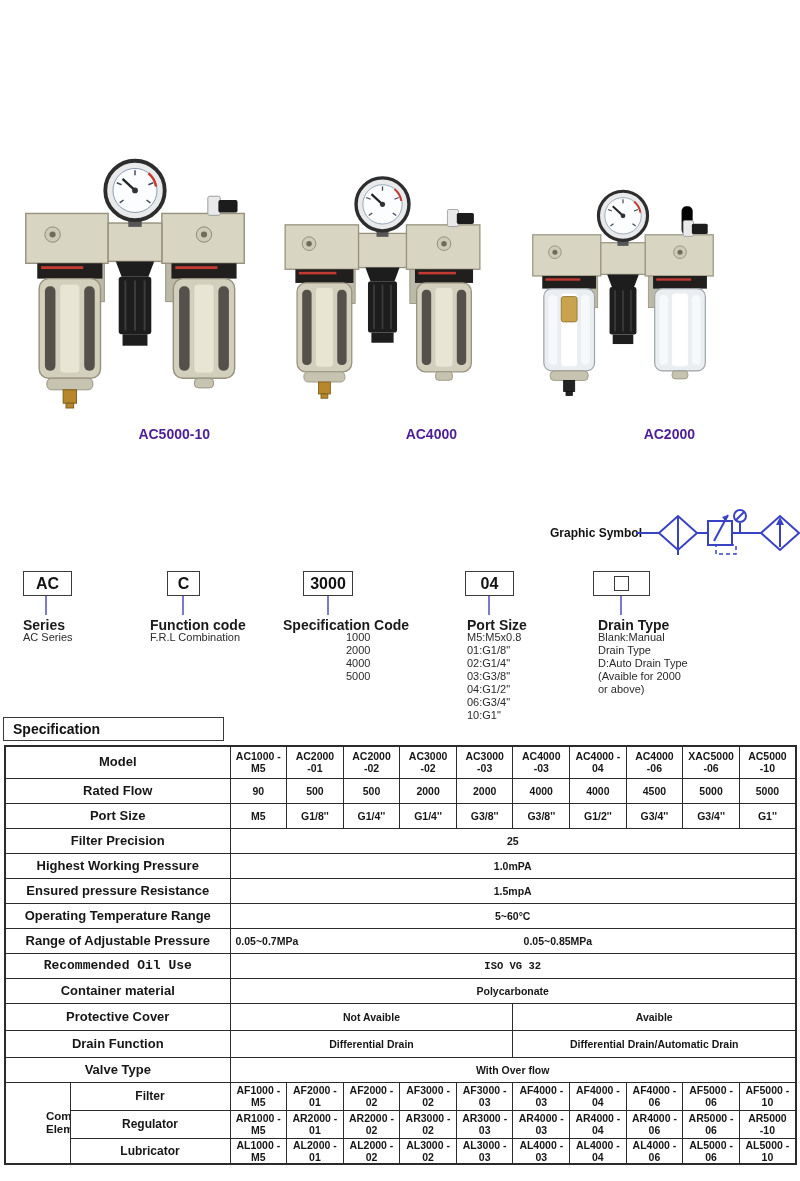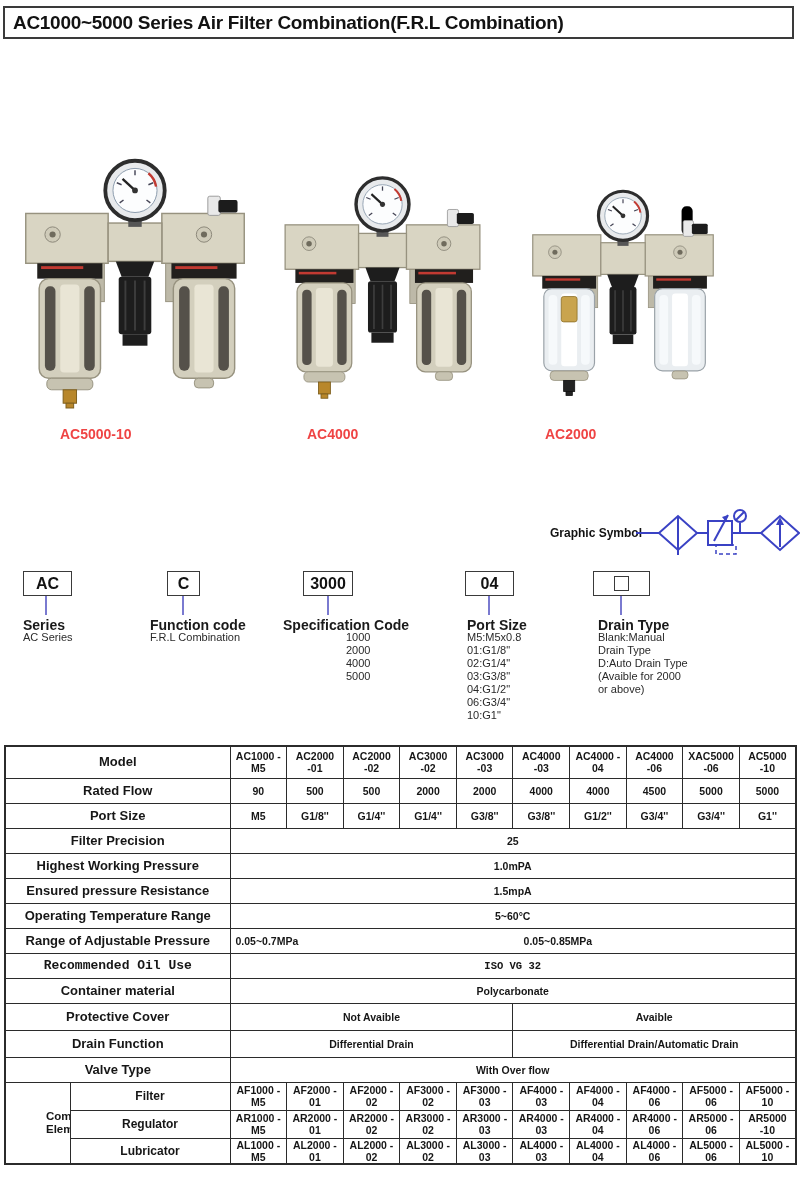--- a/index.html
+++ b/index.html
@@ -6,22 +6,22 @@
   #page{position:relative;width:800px;height:1181px;background:#fff;overflow:hidden;
         font-family:"Liberation Sans",sans-serif;color:#161616;}
 
   
   .title-box{position:absolute;left:3px;top:6px;width:779px;height:29px;
     border:2px solid #3a3a3a;display:flex;align-items:center;padding-left:8px;
     font-size:19px;font-weight:bold;letter-spacing:-0.3px;color:#121212;}
 
   
   .figure{position:absolute;}
-  .caption{position:absolute;top:426px;width:150px;text-align:left;
-    font-size:14px;font-weight:bold;color:#ef4444;}
+  .caption{position:absolute;top:426px;width:150px;text-align:right;
+    font-size:14px;font-weight:bold;color:#4c1d95;}
 
   
   .frl .block{fill:#d9d5c3;stroke:#97927f;stroke-width:1.5;}
   .frl .bracket{fill:#bdb9a8;stroke:#97927f;stroke-width:1;}
   .frl .bowl{fill:#d3cfbd;stroke:#97927f;stroke-width:1.5;}
   .frl .slot{fill:#55514a;}
   .frl .sheen{fill:#e9e5d5;}
   .frl .band{fill:#211f1d;}
   .frl .stripe{fill:#c23a32;}
   .frl .cap{fill:#c7c3b1;stroke:#97927f;stroke-width:1;}
@@ -76,21 +76,20 @@
   #spec-table td.sub{font-size:12px;}
   #spec-table td.rel{position:relative;}
   #spec-table .adj-left{position:absolute;left:5px;top:50%;transform:translateY(-50%);}
   #spec-table .adj-right{position:absolute;left:58%;top:50%;transform:translate(-50%,-50%);}
 </style>
 </head>
 <body>
 
 <div id="page">
 
-  <div class="title-box">AC1000~5000 Series Air Filter Combination(F.R.L Combination)</div>
 
   <div class="figure frl-slot" style="left:20px;top:152px;width:230px;height:259px;"><svg class="frl" viewBox="0 0 240 270" xmlns="http://www.w3.org/2000/svg" width="230px" height="259px">
   <g>
     <rect class="bracket" x="66" y="112" width="22" height="44"></rect>
     <rect class="bracket" x="152" y="112" width="22" height="44"></rect>
   </g>
   <g>
     <rect class="block" x="6" y="64" width="86" height="52"></rect>
     <rect class="block" x="148" y="64" width="86" height="52"></rect>
     <rect class="block" x="92" y="74" width="56" height="40"></rect>
@@ -358,20 +357,21 @@
     <div class="oc-label" style="left:0;">Drain Type</div>
     <div class="oc-lines" style="left:0;">
         <div>Blank:Manual</div>
         <div>Drain Type</div>
         <div>D:Auto Drain Type</div>
         <div>(Avaible for 2000</div>
         <div>or above)</div>
       </div>
   </div>
 
+  <div class="sec-title" style="top:717px;">Specification</div>
 
   <table id="spec-table">
     <colgroup>
       <col style="width:65px;">
         <col style="width:160px;">
       <col style="width:56.6px;">
         <col style="width:56.6px;">
         <col style="width:56.6px;">
         <col style="width:56.6px;">
         <col style="width:56.6px;">

